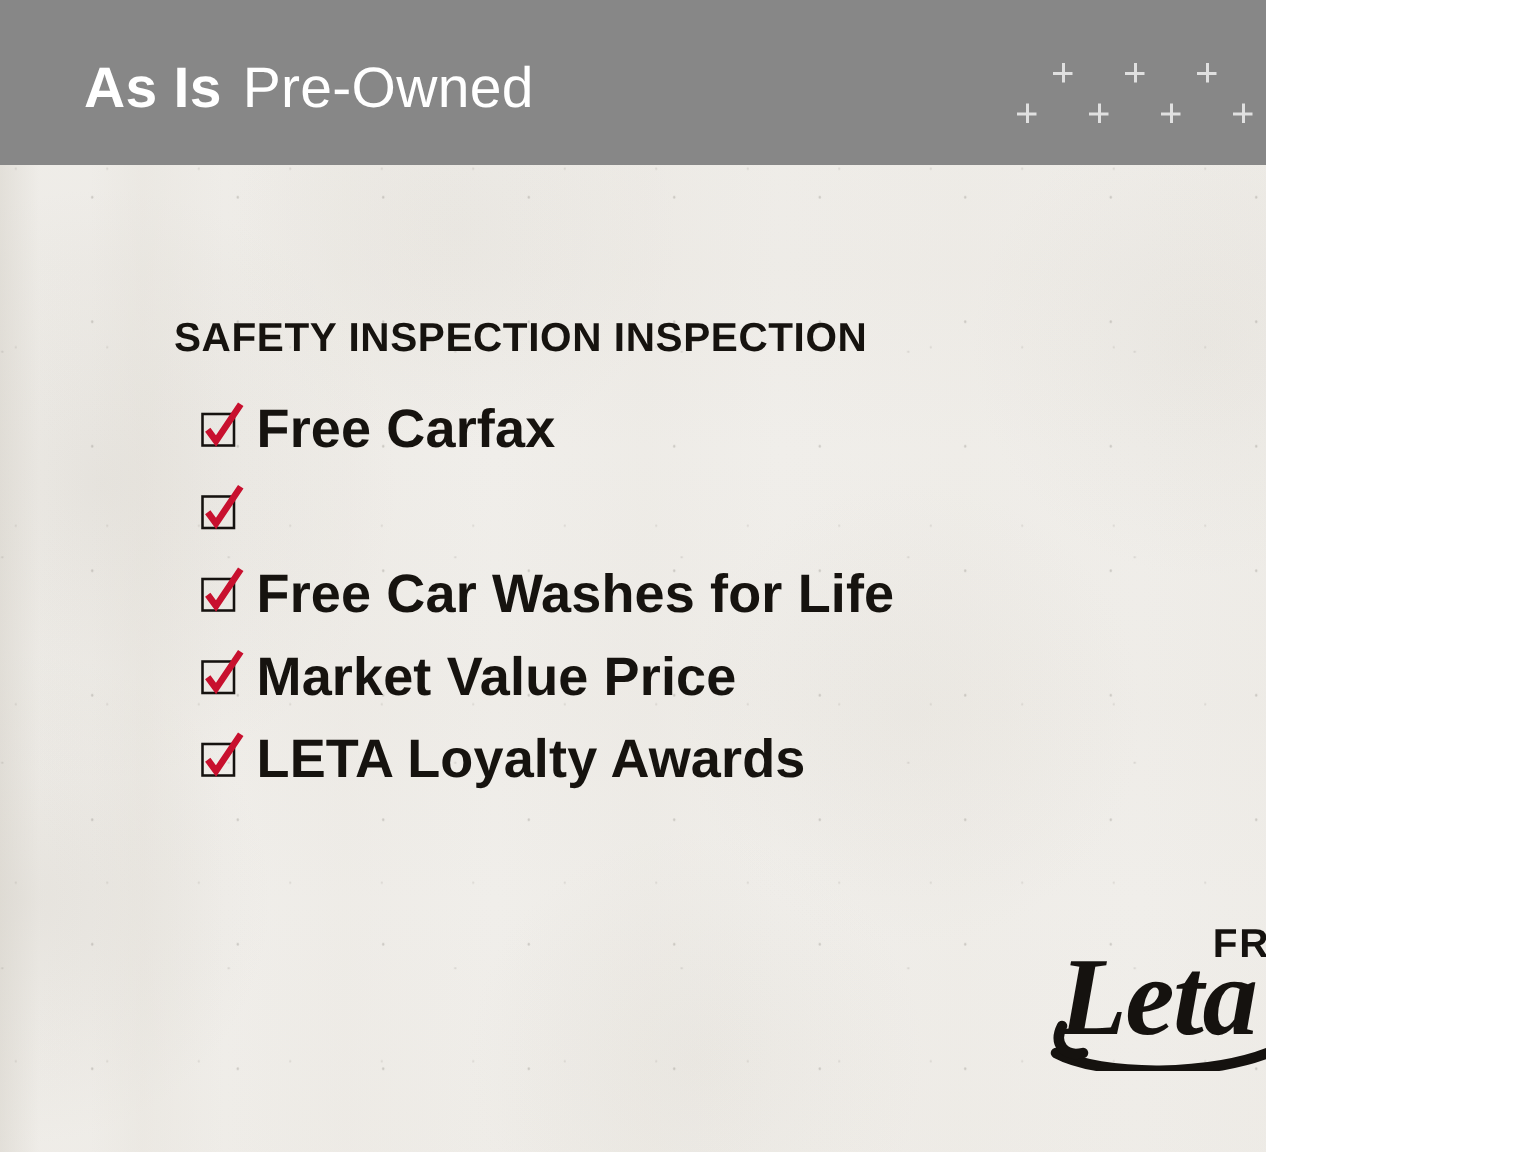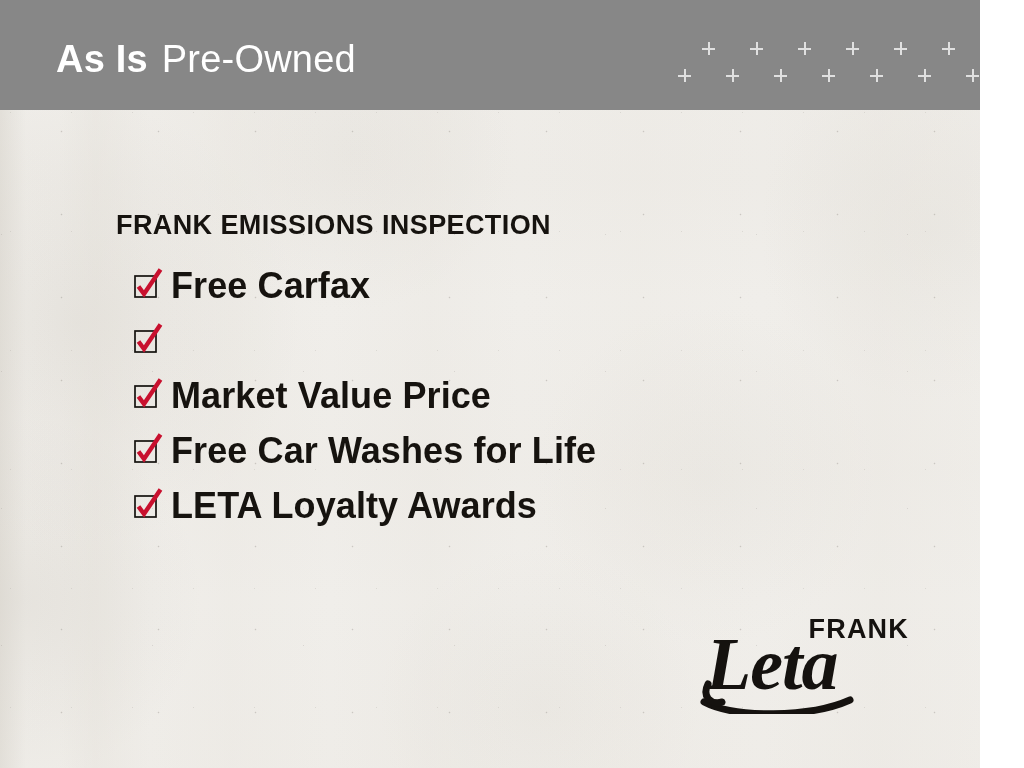--- a/index.html
+++ b/index.html
@@ -5,21 +5,21 @@
   html, body {
     margin: 0;
     padding: 0;
     width: 1024px;
     height: 768px;
     overflow: hidden;
   }
 
   #slide {
     position: relative;
-    width: 980px;
+    width: 844px;
     height: 768px;
     background-color: #fdba74;
     font-family: "Liberation Sans", sans-serif;
     overflow: hidden;
   }
 
   
   #paper-texture {
     position: absolute;
     inset: 0;
@@ -251,21 +251,21 @@
       <span class="plus-mark" style="left:198px; top:31px;"></span>
       <span class="plus-mark" style="left:246px; top:31px;"></span>
       <span class="plus-mark" style="left:294px; top:31px;"></span>
       <span class="plus-mark" style="left:342px; top:31px;"></span>
     </div>
 
   </div>
 
   <div id="content">
 
-    <div id="subtitle">FRANK EMISSIONS INSPECTION</div>
+    <div id="subtitle">SAFETY INSPECTION INSPECTION</div>
 
 
     <ul id="benefit-list">
 
       <li class="benefit-item">
         <span class="checkbox-icon">
           <svg viewBox="0 0 34 34" xmlns="http://www.w3.org/2000/svg">
             <rect x="2" y="9" width="21" height="21" fill="none" stroke="#15120f" stroke-width="1.7"></rect>
             <path d="M5.5 19.5 L11 27 L27.5 2.5" fill="none" stroke="#c8102e" stroke-width="4.4" stroke-linecap="butt" stroke-linejoin="miter"></path>
           </svg>
@@ -282,31 +282,31 @@
         </span>
       </li>
 
       <li class="benefit-item">
         <span class="checkbox-icon">
           <svg viewBox="0 0 34 34" xmlns="http://www.w3.org/2000/svg">
             <rect x="2" y="9" width="21" height="21" fill="none" stroke="#15120f" stroke-width="1.7"></rect>
             <path d="M5.5 19.5 L11 27 L27.5 2.5" fill="none" stroke="#c8102e" stroke-width="4.4" stroke-linecap="butt" stroke-linejoin="miter"></path>
           </svg>
         </span>
+        <span class="benefit-label">Free Car Washes for Life</span>
+      </li>
+
+      <li class="benefit-item">
+        <span class="checkbox-icon">
+          <svg viewBox="0 0 34 34" xmlns="http://www.w3.org/2000/svg">
+            <rect x="2" y="9" width="21" height="21" fill="none" stroke="#15120f" stroke-width="1.7"></rect>
+            <path d="M5.5 19.5 L11 27 L27.5 2.5" fill="none" stroke="#c8102e" stroke-width="4.4" stroke-linecap="butt" stroke-linejoin="miter"></path>
+          </svg>
+        </span>
         <span class="benefit-label">Market Value Price</span>
-      </li>
-
-      <li class="benefit-item">
-        <span class="checkbox-icon">
-          <svg viewBox="0 0 34 34" xmlns="http://www.w3.org/2000/svg">
-            <rect x="2" y="9" width="21" height="21" fill="none" stroke="#15120f" stroke-width="1.7"></rect>
-            <path d="M5.5 19.5 L11 27 L27.5 2.5" fill="none" stroke="#c8102e" stroke-width="4.4" stroke-linecap="butt" stroke-linejoin="miter"></path>
-          </svg>
-        </span>
-        <span class="benefit-label">Free Car Washes for Life</span>
       </li>
 
       <li class="benefit-item">
         <span class="checkbox-icon">
           <svg viewBox="0 0 34 34" xmlns="http://www.w3.org/2000/svg">
             <rect x="2" y="9" width="21" height="21" fill="none" stroke="#15120f" stroke-width="1.7"></rect>
             <path d="M5.5 19.5 L11 27 L27.5 2.5" fill="none" stroke="#c8102e" stroke-width="4.4" stroke-linecap="butt" stroke-linejoin="miter"></path>
           </svg>
         </span>
         <span class="benefit-label">LETA Loyalty Awards</span>

